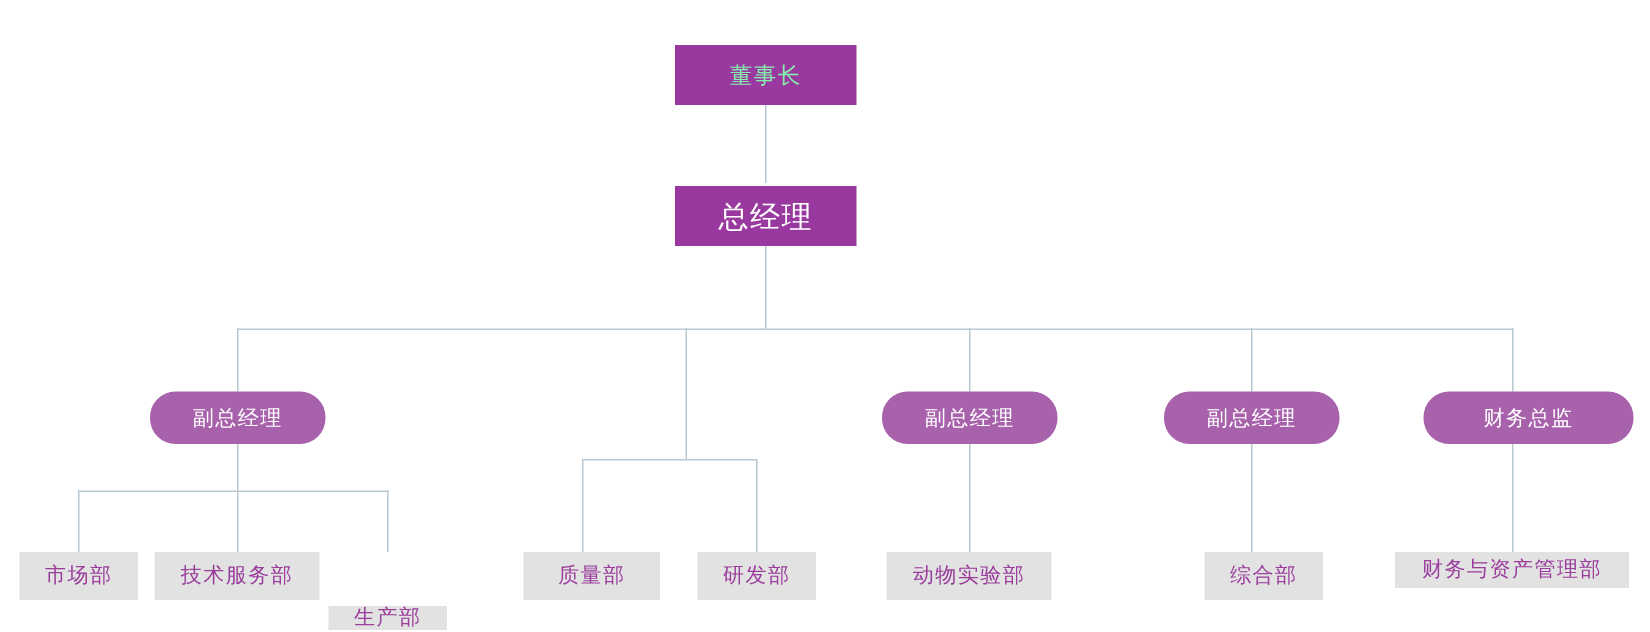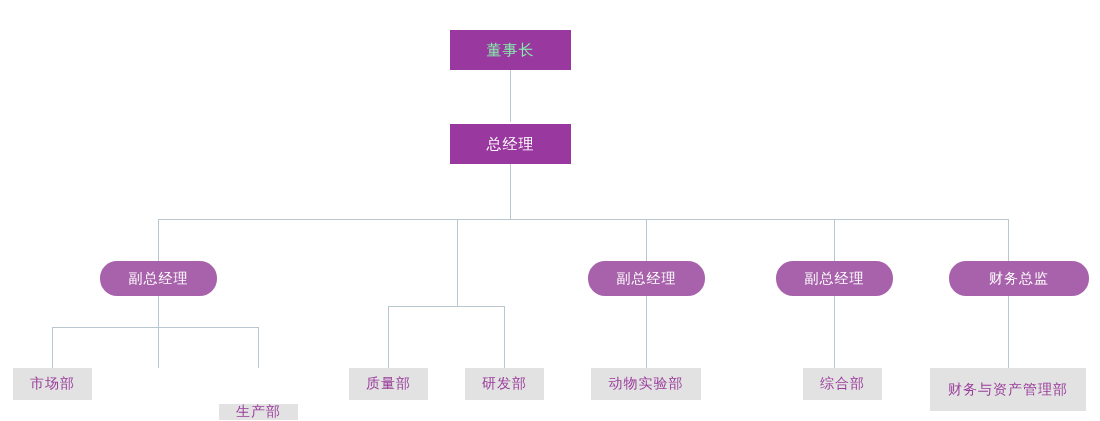--- a/index.html
+++ b/index.html
@@ -31,21 +31,21 @@
     z-index: 3;
   }
   .node.level-1 {
     background: #99389e;
     color: #86efac;
     font-size: 15px;
   }
   .node.level-2 {
     background: #99389e;
     color: #ffffff;
-    font-size: 15px;
+    font-size: 20px;
   }
   .node.level-3 {
     background: #a862ac;
     color: #ffffff;
     font-size: 14px;
     border-radius: 17px;
   }
   .node.level-4 {
     background: #e2e2e2;
     color: #9a3d9c;
@@ -115,38 +115,41 @@
   </div>
 
   <div class="node level-3" style="left:949px; top:261px; width:140px; height:35px;">
     <span>财务总监</span>
   </div>
 
   <div class="node level-4" style="left:13px; top:368px; width:79px; height:32px;">
     <span>市场部</span>
   </div>
 
+  <div class="node level-4" style="left:103px; top:368px; width:110px; height:32px;">
+    <span>技术服务部</span>
+  </div>
 
   <div class="node level-4" style="left:219px; top:368px; width:79px; height:16px;margin-top:36px;">
     <span>生产部</span>
   </div>
 
-  <div class="node level-4" style="left:349px; top:368px; width:79px; height:32px;">
+  <div class="node level-4" style="left:349px; top:368px; width:91px; height:32px;">
     <span>质量部</span>
   </div>
 
   <div class="node level-4" style="left:465px; top:368px; width:79px; height:32px;">
     <span>研发部</span>
   </div>
 
   <div class="node level-4" style="left:591px; top:368px; width:110px; height:32px;">
     <span>动物实验部</span>
   </div>
 
   <div class="node level-4" style="left:803px; top:368px; width:79px; height:32px;">
     <span>综合部</span>
   </div>
 
-  <div class="node level-4" style="left:930px; top:368px; width:156px; height:43px;">
+  <div class="node level-4" style="left:930px; top:368px; width:156px; height:24px;">
     <span>财务与资产管理部</span>
   </div>
 
 </div>
 
 </body></html>

